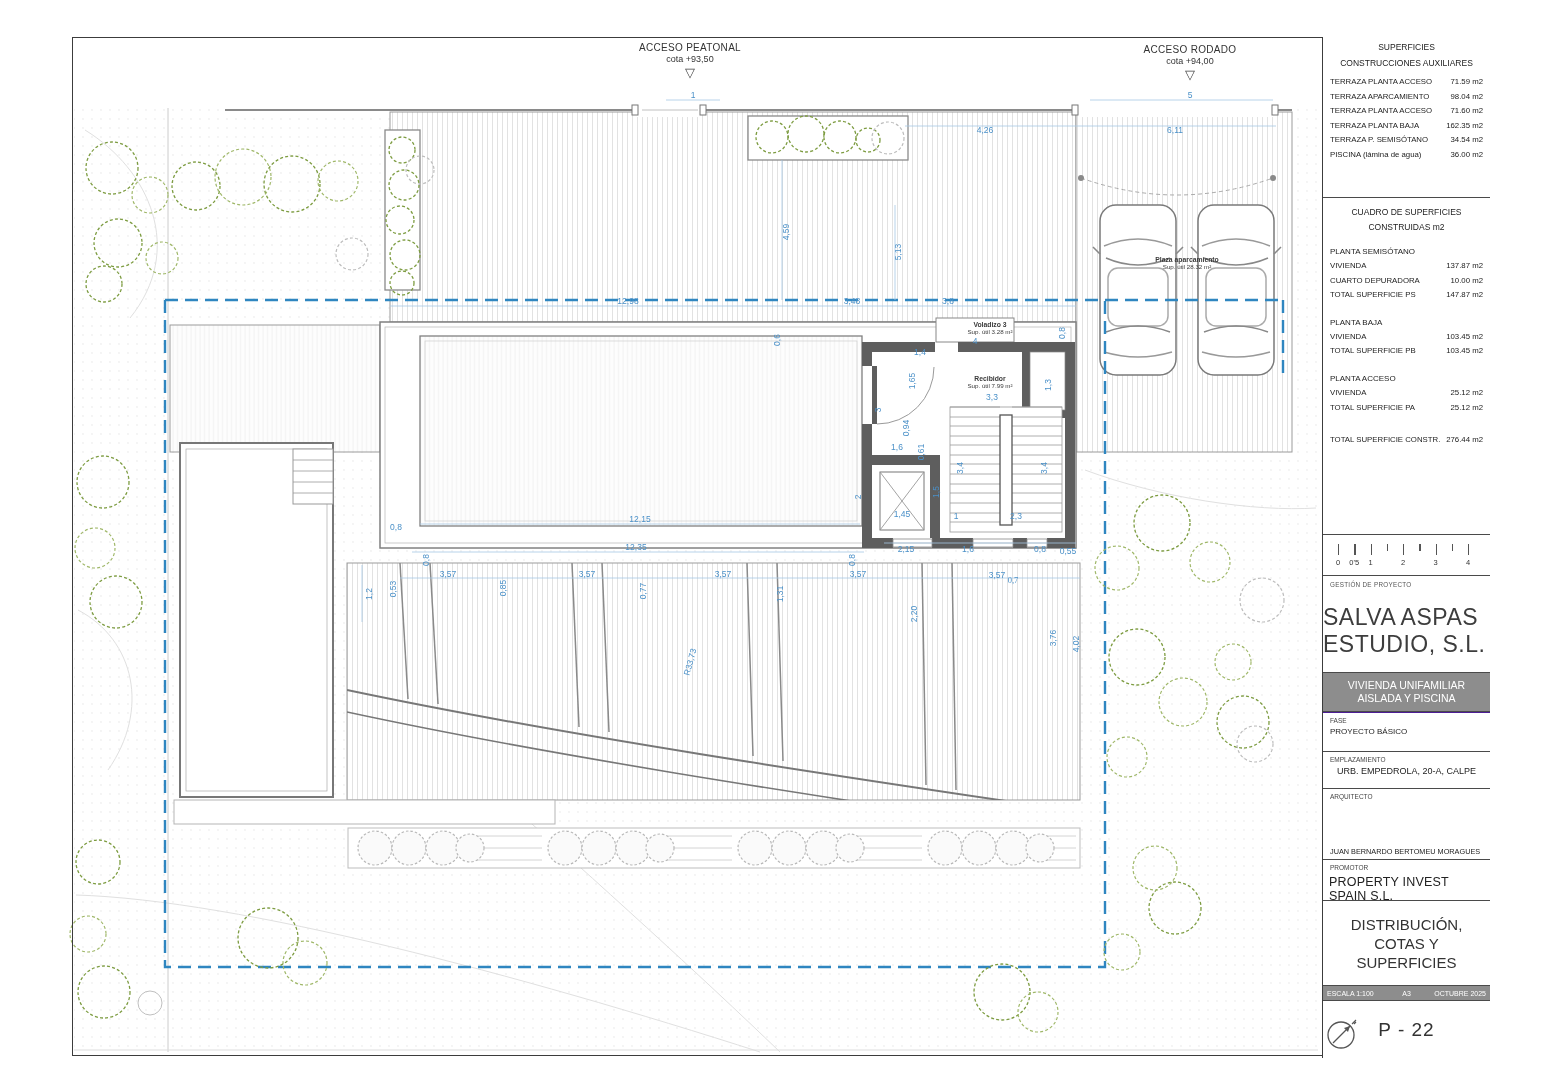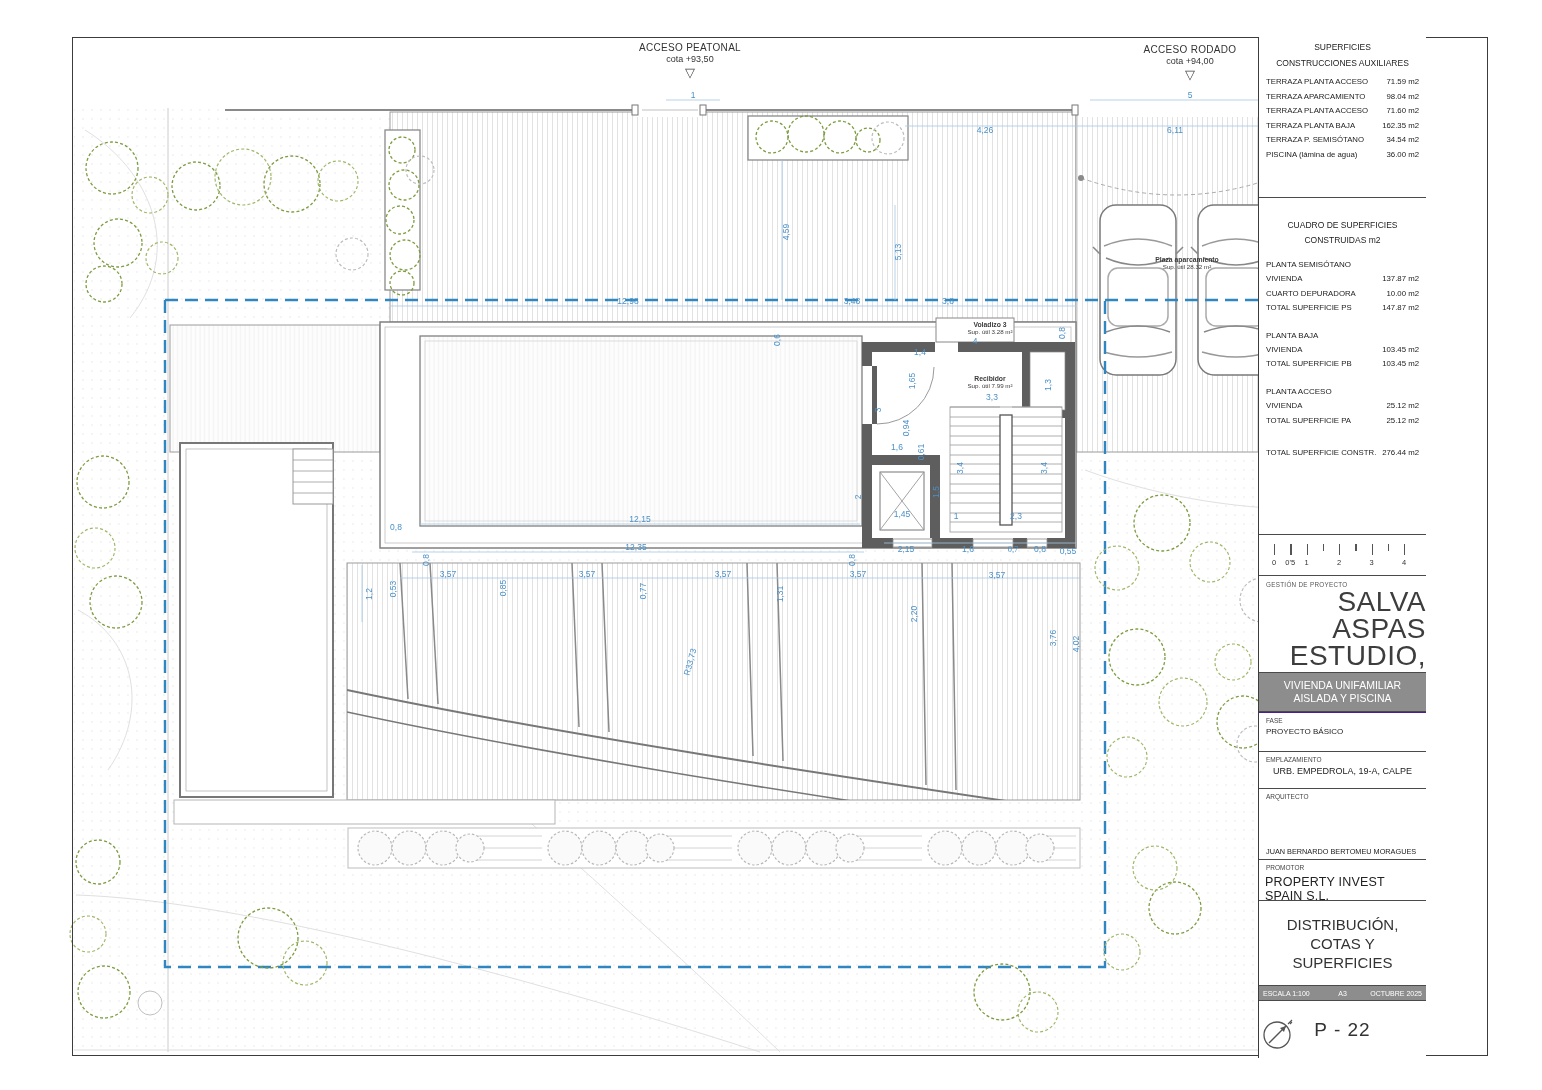--- a/index.html
+++ b/index.html
@@ -11,30 +11,30 @@
   #dim-layer{position:absolute;left:0;top:0;width:1542px;height:1090px;pointer-events:none;}
   .dim{position:absolute;transform:translate(-50%,-50%);font-size:8.5px;color:#4a90c8;white-space:nowrap;}
   .rlabel{position:absolute;transform:translate(-50%,0);text-align:center;color:#3a3a3a;white-space:nowrap;line-height:7px;}
   .rlabel .rl1{font-size:6.8px;font-weight:bold;}
   .rlabel .rl2{font-size:6.2px;}
   .acc{position:absolute;text-align:center;color:#333;}
   .acc .a1{font-size:10px;letter-spacing:.3px;}
   .acc .a2{font-size:9px;margin-top:1px;}
   .acc .tri{font-size:13px;line-height:12px;margin-top:3px;color:#444;}
   
-  .tb{position:absolute;left:1258px;top:37px;width:168px;height:1021px;background:#4c1d95;
+  .tb{position:absolute;left:1322px;top:37px;width:168px;height:1021px;background:#4c1d95;
       border-left:1.2px solid #3c3c3c;box-sizing:border-box;z-index:5;}
   .sec{position:absolute;left:0;width:100%;border-bottom:1px solid #4a4a4a;box-sizing:border-box;overflow:hidden;background:#fff;}
   .t-title{font-size:8.5px;text-align:center;margin-top:5px;}
   .t-sub{font-size:8.5px;text-align:center;margin-top:6px;margin-bottom:7px;}
   .trow{display:flex;justify-content:space-between;font-size:7.8px;line-height:14.6px;padding:0 7px;}
   .chead{font-size:8px;margin:15px 7px 3px;}
   .totrow{margin-top:18px;font-weight:normal;}
   .gest{font-size:6.3px;color:#555;letter-spacing:.3px;padding:5px 7px 0;}
-  .company{font-size:28px;line-height:27px;text-align:right;color:#3d3d3d;letter-spacing:.5px;}
+  .company{font-size:23px;line-height:27px;text-align:left;color:#3d3d3d;margin-top:16px;letter-spacing:.5px;}
   .banner{background:#8d8d8d;color:#fff;display:flex;align-items:center;justify-content:center;
           text-align:center;font-size:10.5px;line-height:13px;}
   .lbl{font-size:6.5px;color:#444;padding:4px 7px 0;}
   .val8{font-size:8px;padding:3px 7px 0;}
   .val9c{font-size:9px;text-align:center;padding:3px 4px 0;}
   .valbot{position:absolute;bottom:3px;left:7px;font-size:7.3px;}
   .val12{font-size:12.5px;padding:4px 4px 0 6px;letter-spacing:.2px;}
   .dtitle{font-size:15px;text-align:center;line-height:19px;color:#333;margin-top:14px;}
   .dtitle2{font-size:15px;text-align:center;color:#333;margin-top:11px;}
   .meta{background:#8d8d8d;color:#fff;font-size:7px;display:flex;align-items:center;}
@@ -343,21 +343,21 @@
       <span class="dim" style="left: 936px; top: 492px; transform: translate(-50%, -50%) rotate(-90deg);">1,5</span>
       <span class="dim" style="left: 956px; top: 516px;">1</span>
       <span class="dim" style="left: 1016px; top: 516px;">2,3</span>
       <span class="dim" style="left: 640px; top: 519px;">12,15</span>
       <span class="dim" style="left: 396px; top: 527px;">0,8</span>
       <span class="dim" style="left: 636px; top: 547px;">12,35</span>
       <span class="dim" style="left: 426px; top: 560px; transform: translate(-50%, -50%) rotate(-90deg);">0,8</span>
       <span class="dim" style="left: 852px; top: 560px; transform: translate(-50%, -50%) rotate(-90deg);">0,8</span>
       <span class="dim" style="left: 906px; top: 549px;">2,15</span>
       <span class="dim" style="left: 968px; top: 549px;">1,6</span>
-      <span class="dim" style="left: 1013px; top: 549px; font-family: Liberation Serif, serif;">0,7</span>
+      <span class="dim" style="left: 1013px; top: 580px; font-family: Liberation Serif, serif;">0,7</span>
       <span class="dim" style="left: 1040px; top: 549px;">0,8</span>
       <span class="dim" style="left: 1068px; top: 551px;">0,55</span>
       <span class="dim" style="left: 369px; top: 594px; transform: translate(-50%, -50%) rotate(-90deg);">1,2</span>
       <span class="dim" style="left: 393px; top: 589px; transform: translate(-50%, -50%) rotate(-90deg);">0,53</span>
       <span class="dim" style="left: 448px; top: 574px;">3,57</span>
       <span class="dim" style="left: 503px; top: 588px; transform: translate(-50%, -50%) rotate(-90deg);">0,85</span>
       <span class="dim" style="left: 587px; top: 574px;">3,57</span>
       <span class="dim" style="left: 643px; top: 591px; transform: translate(-50%, -50%) rotate(-90deg);">0,77</span>
       <span class="dim" style="left: 723px; top: 574px;">3,57</span>
       <span class="dim" style="left: 780px; top: 594px; transform: translate(-50%, -50%) rotate(-90deg);">1,31</span>
@@ -408,21 +408,21 @@
             <span>34.54 m2</span>
           </div>
           <div class="trow">
             <span>PISCINA (lámina de agua)</span>
             <span>36.00 m2</span>
           </div>
         </div>
     </div>
 
     <div class="sec" style="top:161px;height:337px;">
-      <div class="t-title" style="margin-top:22px;">CUADRO DE SUPERFICIES</div>
+      <div class="t-title" style="margin-top:9px;">CUADRO DE SUPERFICIES</div>
       <div class="t-sub" style="margin-top:5px;margin-bottom:0;text-align:center;">CONSTRUIDAS m2</div>
       <div id="cuadro-body">
           <div class="chead">PLANTA SEMISÓTANO</div>
           <div class="trow">
             <span>VIVIENDA</span>
             <span>137.87 m2</span>
           </div>
           <div class="trow">
             <span>CUARTO DEPURADORA</span>
             <span>10.00 m2</span>
@@ -491,21 +491,21 @@
       </div>
     </div>
 
     <div class="sec" style="top:676px;height:39px;">
       <div class="lbl">FASE</div>
       <div class="val8">PROYECTO BÁSICO</div>
     </div>
 
     <div class="sec" style="top:715px;height:37px;">
       <div class="lbl">EMPLAZAMIENTO</div>
-      <div class="val9c">URB. EMPEDROLA, 19-A, CALPE</div>
+      <div class="val9c">URB. EMPEDROLA, 20-A, CALPE</div>
     </div>
 
     <div class="sec" style="top:752px;height:71px;">
       <div class="lbl">ARQUITECTO</div>
       <div class="valbot">JUAN BERNARDO BERTOMEU MORAGUES</div>
     </div>
 
     <div class="sec" style="top:823px;height:41px;">
       <div class="lbl">PROMOTOR</div>
       <div class="val12">PROPERTY INVEST SPAIN S.L.</div>

